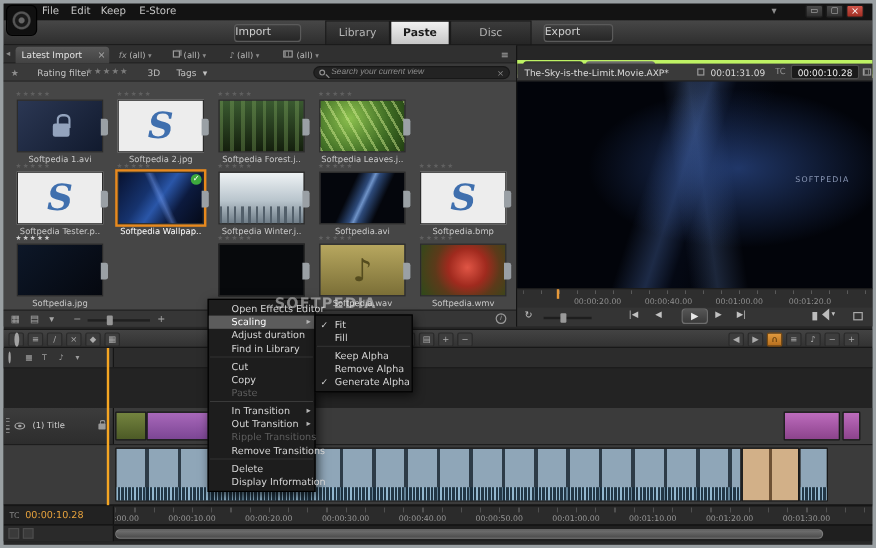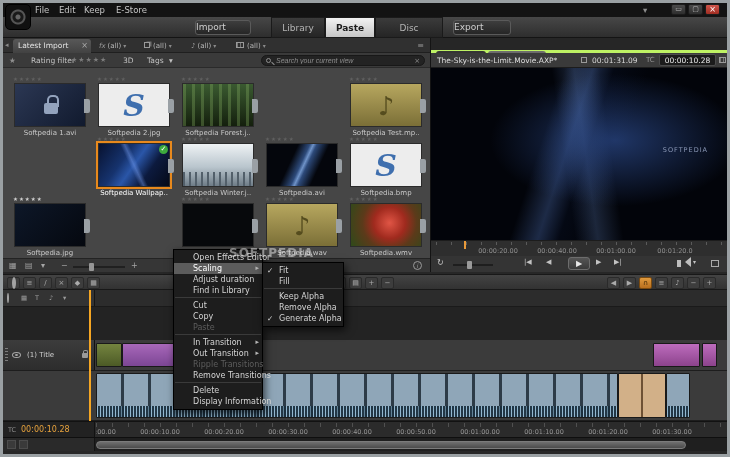--- a/index.html
+++ b/index.html
@@ -229,28 +229,35 @@
         </div>
       <div class="fname">Softpedia 2.jpg</div>
     </div>
     <div class="cell" style="left:174px;top:38px">
       <div class="cstars">★★★★★</div>
       <div class="thumb" data-kind="forest">
           <span class="mtab"></span>
         </div>
       <div class="fname">Softpedia Forest.j..</div>
     </div>
-    <div class="cell" style="left:342px;top:38px">
-      <div class="cstars">★★★★★</div>
-      <div class="thumb" data-kind="music">
-          <span class="mtab"></span>
-        </div>
-      <div class="fname">Softpedia Test.mp..</div>
-    </div>
-
+    <div class="cell" style="left:258px;top:38px">
+      <div class="cstars">★★★★★</div>
+      <div class="thumb" data-kind="leaves">
+          <span class="mtab"></span>
+        </div>
+      <div class="fname">Softpedia Leaves.j..</div>
+    </div>
+
+    <div class="cell" style="left:6px;top:98px">
+      <div class="cstars">★★★★★</div>
+      <div class="thumb" data-kind="slogo">
+          <span class="mtab"></span>
+        </div>
+      <div class="fname">Softpedia Tester.p..</div>
+    </div>
     <div class="cell sel" style="left:90px;top:98px">
       <div class="cstars">★★★★★</div>
       <div class="thumb" data-kind="wallpaper">
           <span class="mtab"></span>
           <span class="selcheck">✓</span>
         </div>
       <div class="fname" style="color:#fff">Softpedia Wallpap..</div>
     </div>
     <div class="cell" style="left:258px;top:98px">
       <div class="cstars">★★★★★</div>

